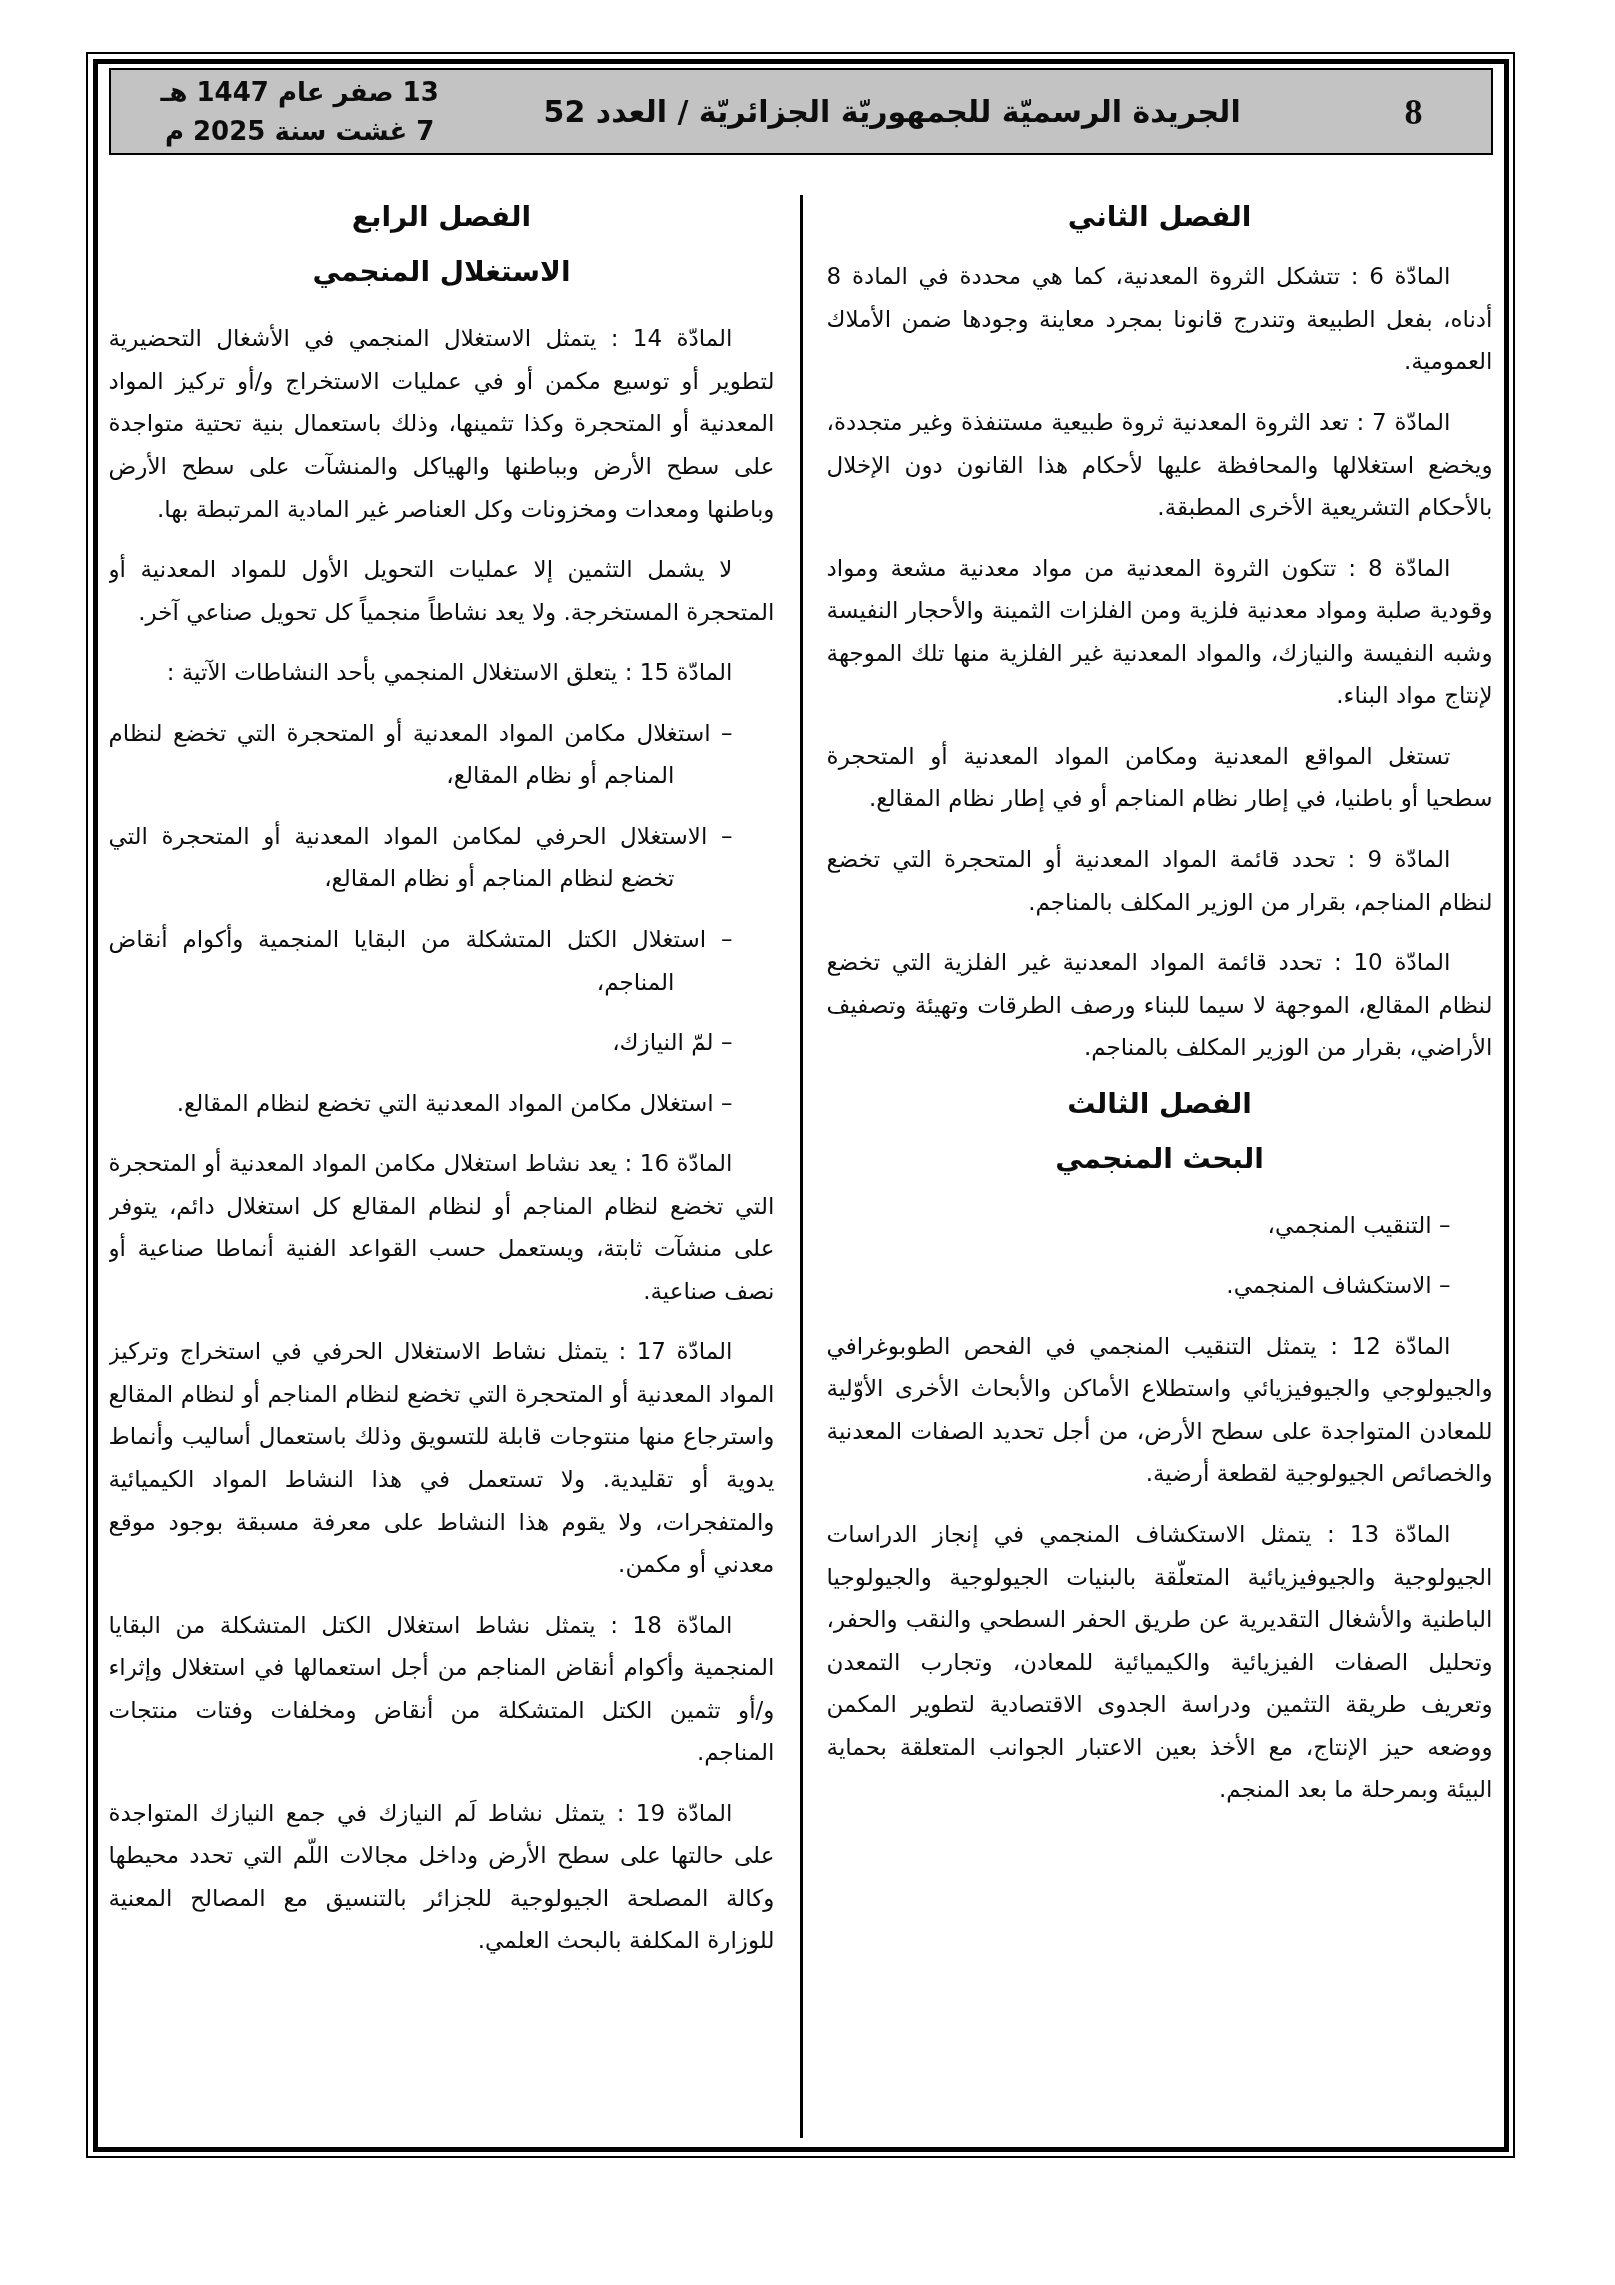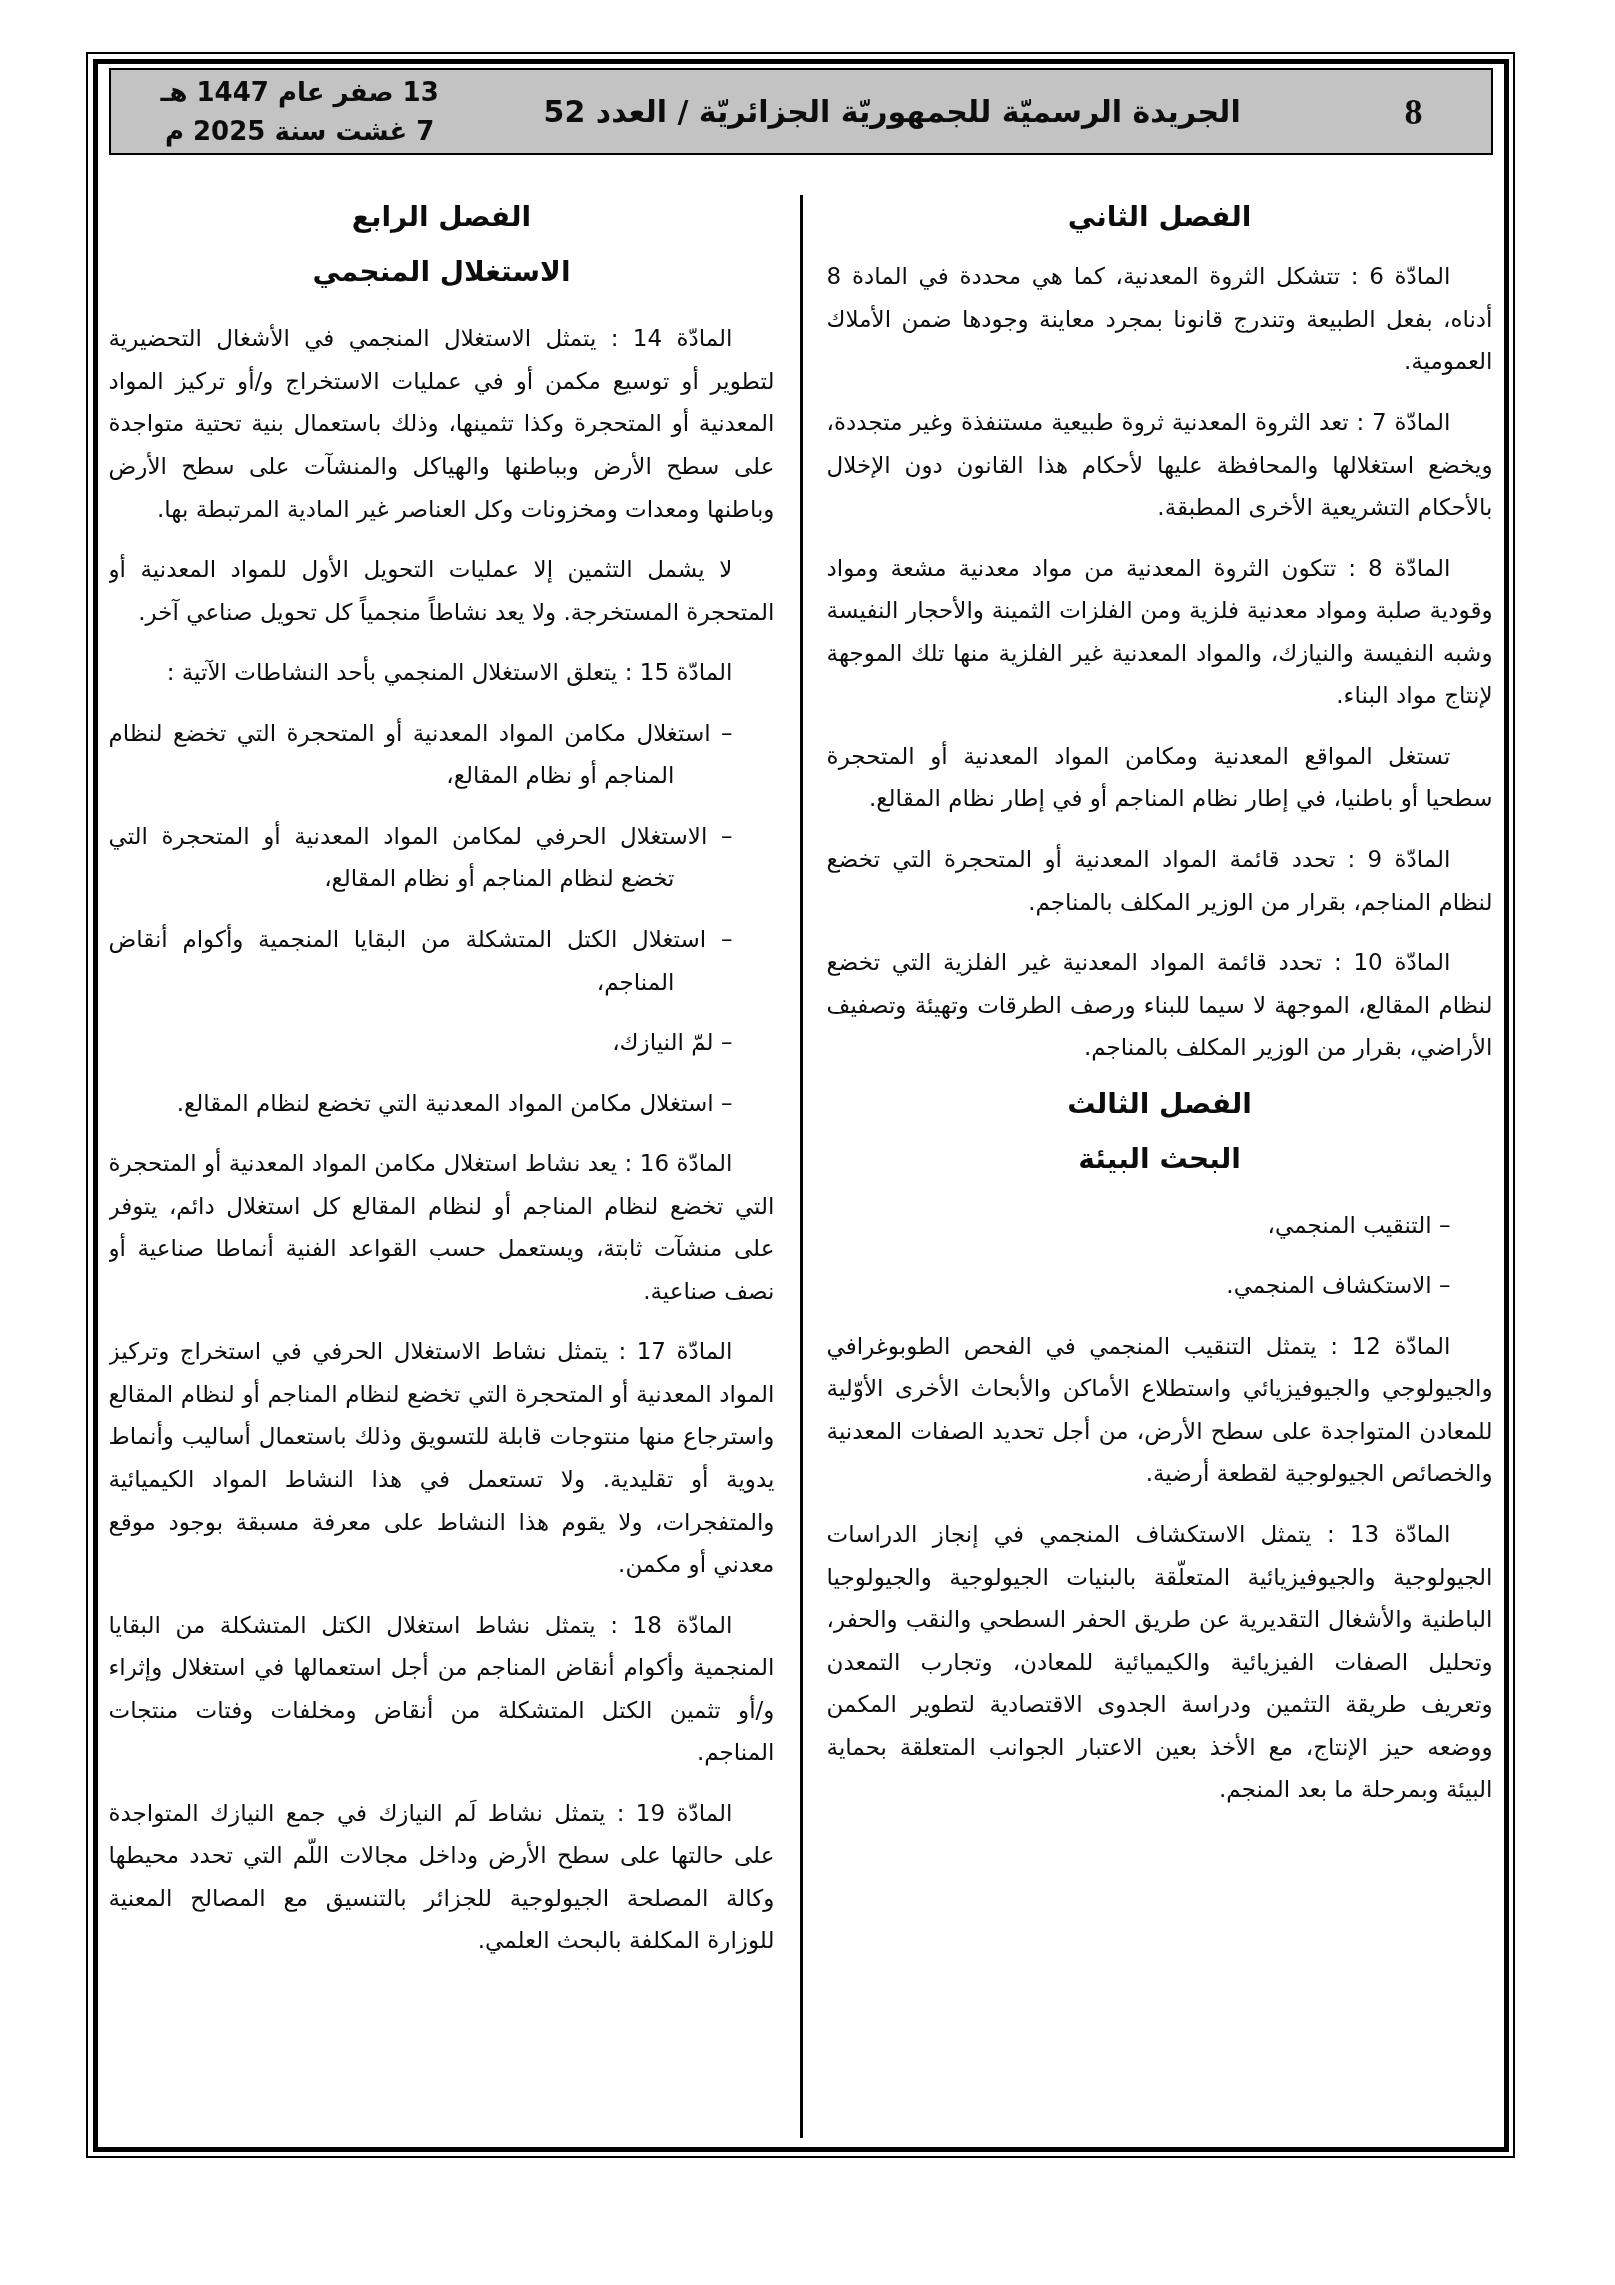--- a/index.html
+++ b/index.html
@@ -128,21 +128,21 @@
       <main class="columns">
         <section class="col col-first" id="col-right">
             <h2 class="chapter">الفصل الثاني</h2>
             <p class="article"><span class="artlabel">المادّة 6</span> : تتشكل الثروة المعدنية، كما هي محددة في المادة 8 أدناه، بفعل الطبيعة وتندرج قانونا بمجرد معاينة وجودها ضمن الأملاك العمومية.</p>
             <p class="article"><span class="artlabel">المادّة 7</span> : تعد الثروة المعدنية ثروة طبيعية مستنفذة وغير متجددة، ويخضع استغلالها والمحافظة عليها لأحكام هذا القانون دون الإخلال بالأحكام التشريعية الأخرى المطبقة.</p>
             <p class="article"><span class="artlabel">المادّة 8</span> : تتكون الثروة المعدنية من مواد معدنية مشعة ومواد وقودية صلبة ومواد معدنية فلزية ومن الفلزات الثمينة والأحجار النفيسة وشبه النفيسة والنيازك، والمواد المعدنية غير الفلزية منها تلك الموجهة لإنتاج مواد البناء.</p>
             <p class="para">تستغل المواقع المعدنية ومكامن المواد المعدنية أو المتحجرة سطحيا أو باطنيا، في إطار نظام المناجم أو في إطار نظام المقالع.</p>
             <p class="article"><span class="artlabel">المادّة 9</span> : تحدد قائمة المواد المعدنية أو المتحجرة التي تخضع لنظام المناجم، بقرار من الوزير المكلف بالمناجم.</p>
             <p class="article"><span class="artlabel">المادّة 10</span> : تحدد قائمة المواد المعدنية غير الفلزية التي تخضع لنظام المقالع، الموجهة لا سيما للبناء ورصف الطرقات وتهيئة وتصفيف الأراضي، بقرار من الوزير المكلف بالمناجم.</p>
             <h2 class="chapter">الفصل الثالث</h2>
-            <h2 class="section">البحث البيئة</h2>
+            <h2 class="section">البحث المنجمي</h2>
             <p class="item">– التنقيب المنجمي،</p>
             <p class="item">– الاستكشاف المنجمي.</p>
             <p class="article"><span class="artlabel">المادّة 12</span> : يتمثل التنقيب المنجمي في الفحص الطوبوغرافي والجيولوجي والجيوفيزيائي واستطلاع الأماكن والأبحاث الأخرى الأوّلية للمعادن المتواجدة على سطح الأرض، من أجل تحديد الصفات المعدنية والخصائص الجيولوجية لقطعة أرضية.</p>
             <p class="article"><span class="artlabel">المادّة 13</span> : يتمثل الاستكشاف المنجمي في إنجاز الدراسات الجيولوجية والجيوفيزيائية المتعلّقة بالبنيات الجيولوجية والجيولوجيا الباطنية والأشغال التقديرية عن طريق الحفر السطحي والنقب والحفر، وتحليل الصفات الفيزيائية والكيميائية للمعادن، وتجارب التمعدن وتعريف طريقة التثمين ودراسة الجدوى الاقتصادية لتطوير المكمن ووضعه حيز الإنتاج، مع الأخذ بعين الاعتبار الجوانب المتعلقة بحماية البيئة وبمرحلة ما بعد المنجم.</p>
           </section>
         <div class="divider"></div>
         <section class="col col-second" id="col-left">
             <h2 class="chapter">الفصل الرابع</h2>
             <h2 class="section">الاستغلال المنجمي</h2>
             <p class="article"><span class="artlabel">المادّة 14</span> : يتمثل الاستغلال المنجمي في الأشغال التحضيرية لتطوير أو توسيع مكمن أو في عمليات الاستخراج و/أو تركيز المواد المعدنية أو المتحجرة وكذا تثمينها، وذلك باستعمال بنية تحتية متواجدة على سطح الأرض وبباطنها والهياكل والمنشآت على سطح الأرض وباطنها ومعدات ومخزونات وكل العناصر غير المادية المرتبطة بها.</p>

